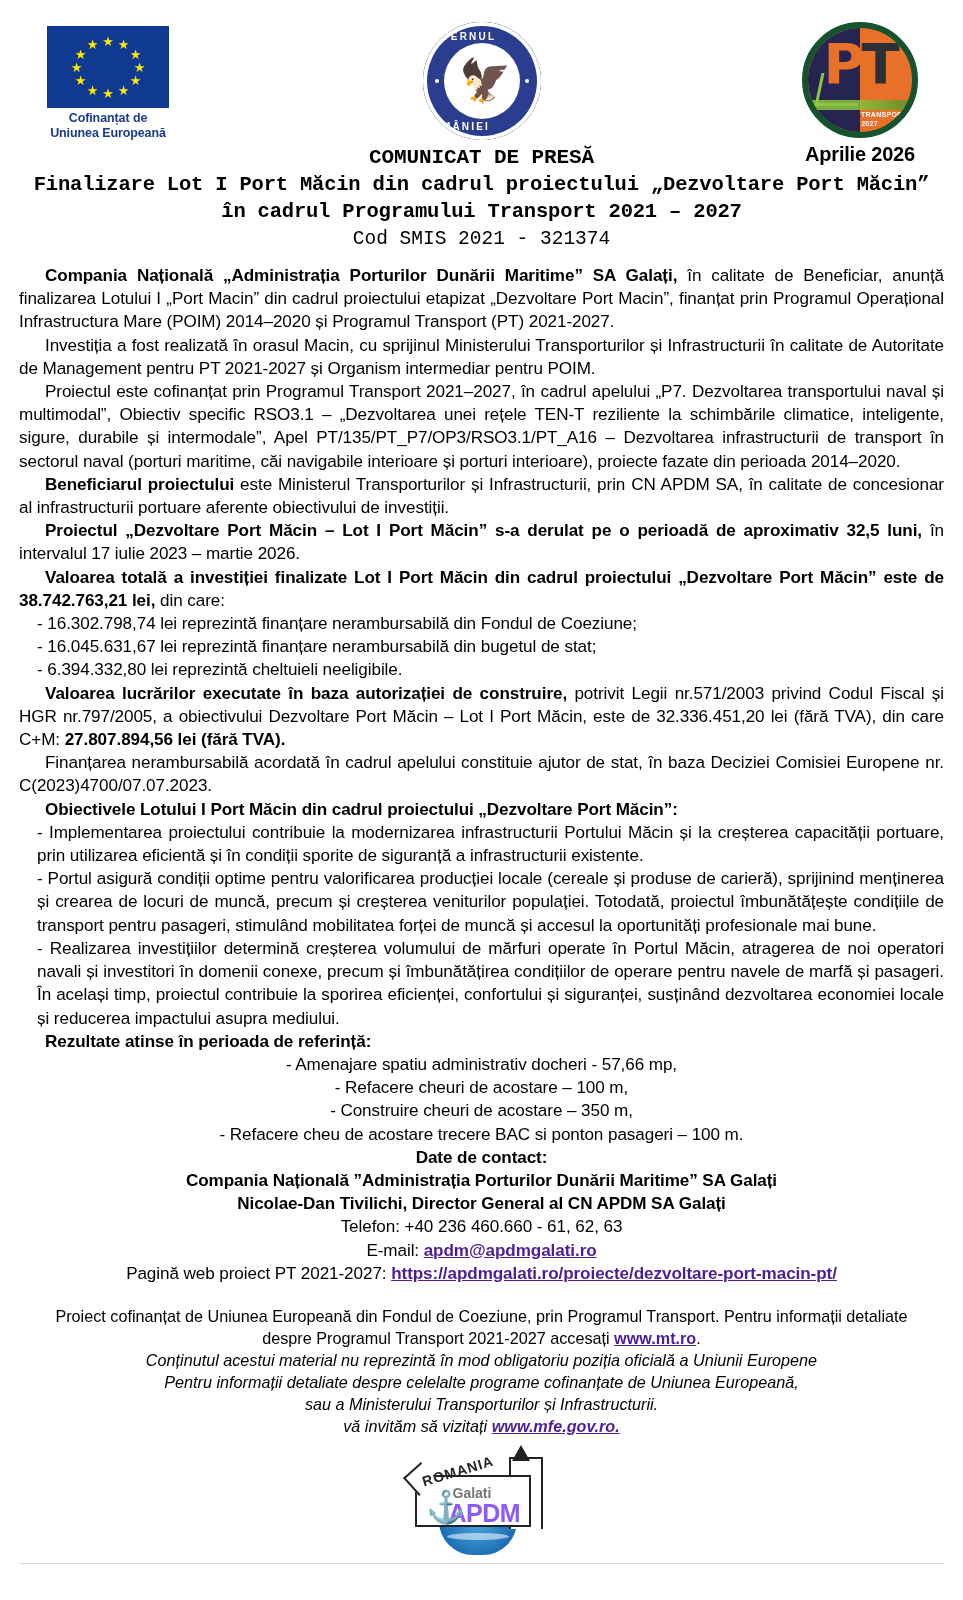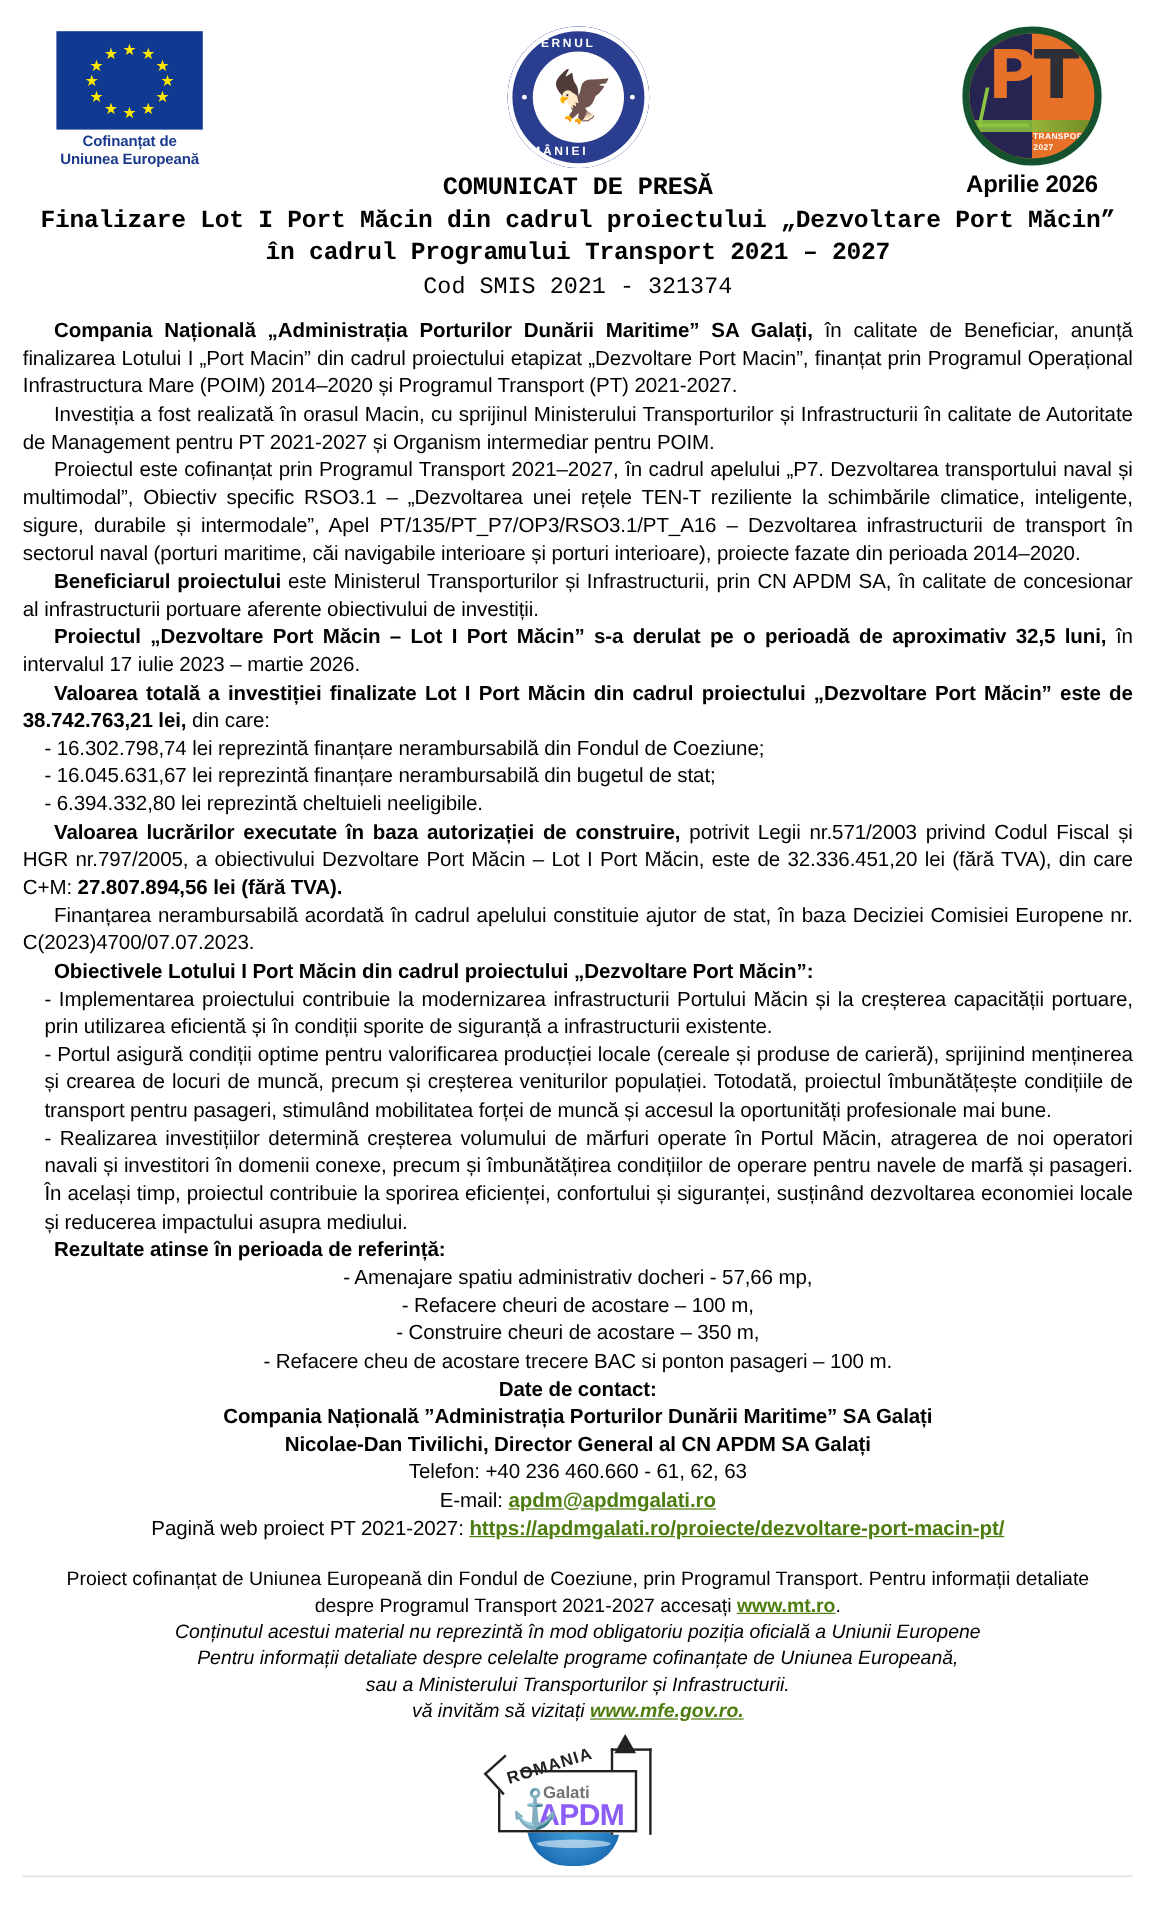--- a/index.html
+++ b/index.html
@@ -239,21 +239,21 @@
   }
   .body-text p.noindent { text-indent: 0; }
   .body-text p.bullet {
     text-indent: 0;
     padding-left: 18px;
     text-align: left;
   }
   .body-text p.flat { text-align: center; }
   b { font-weight: bold; }
   .lnk {
-    color: #4d7c0f;
+    color: #4c1d95;
     text-decoration: underline;
     font-weight: bold;
   }
 
   
   .footer {
     margin-top: 20px;
     text-align: center;
     font-size: 16.2px;
     line-height: 22px;

